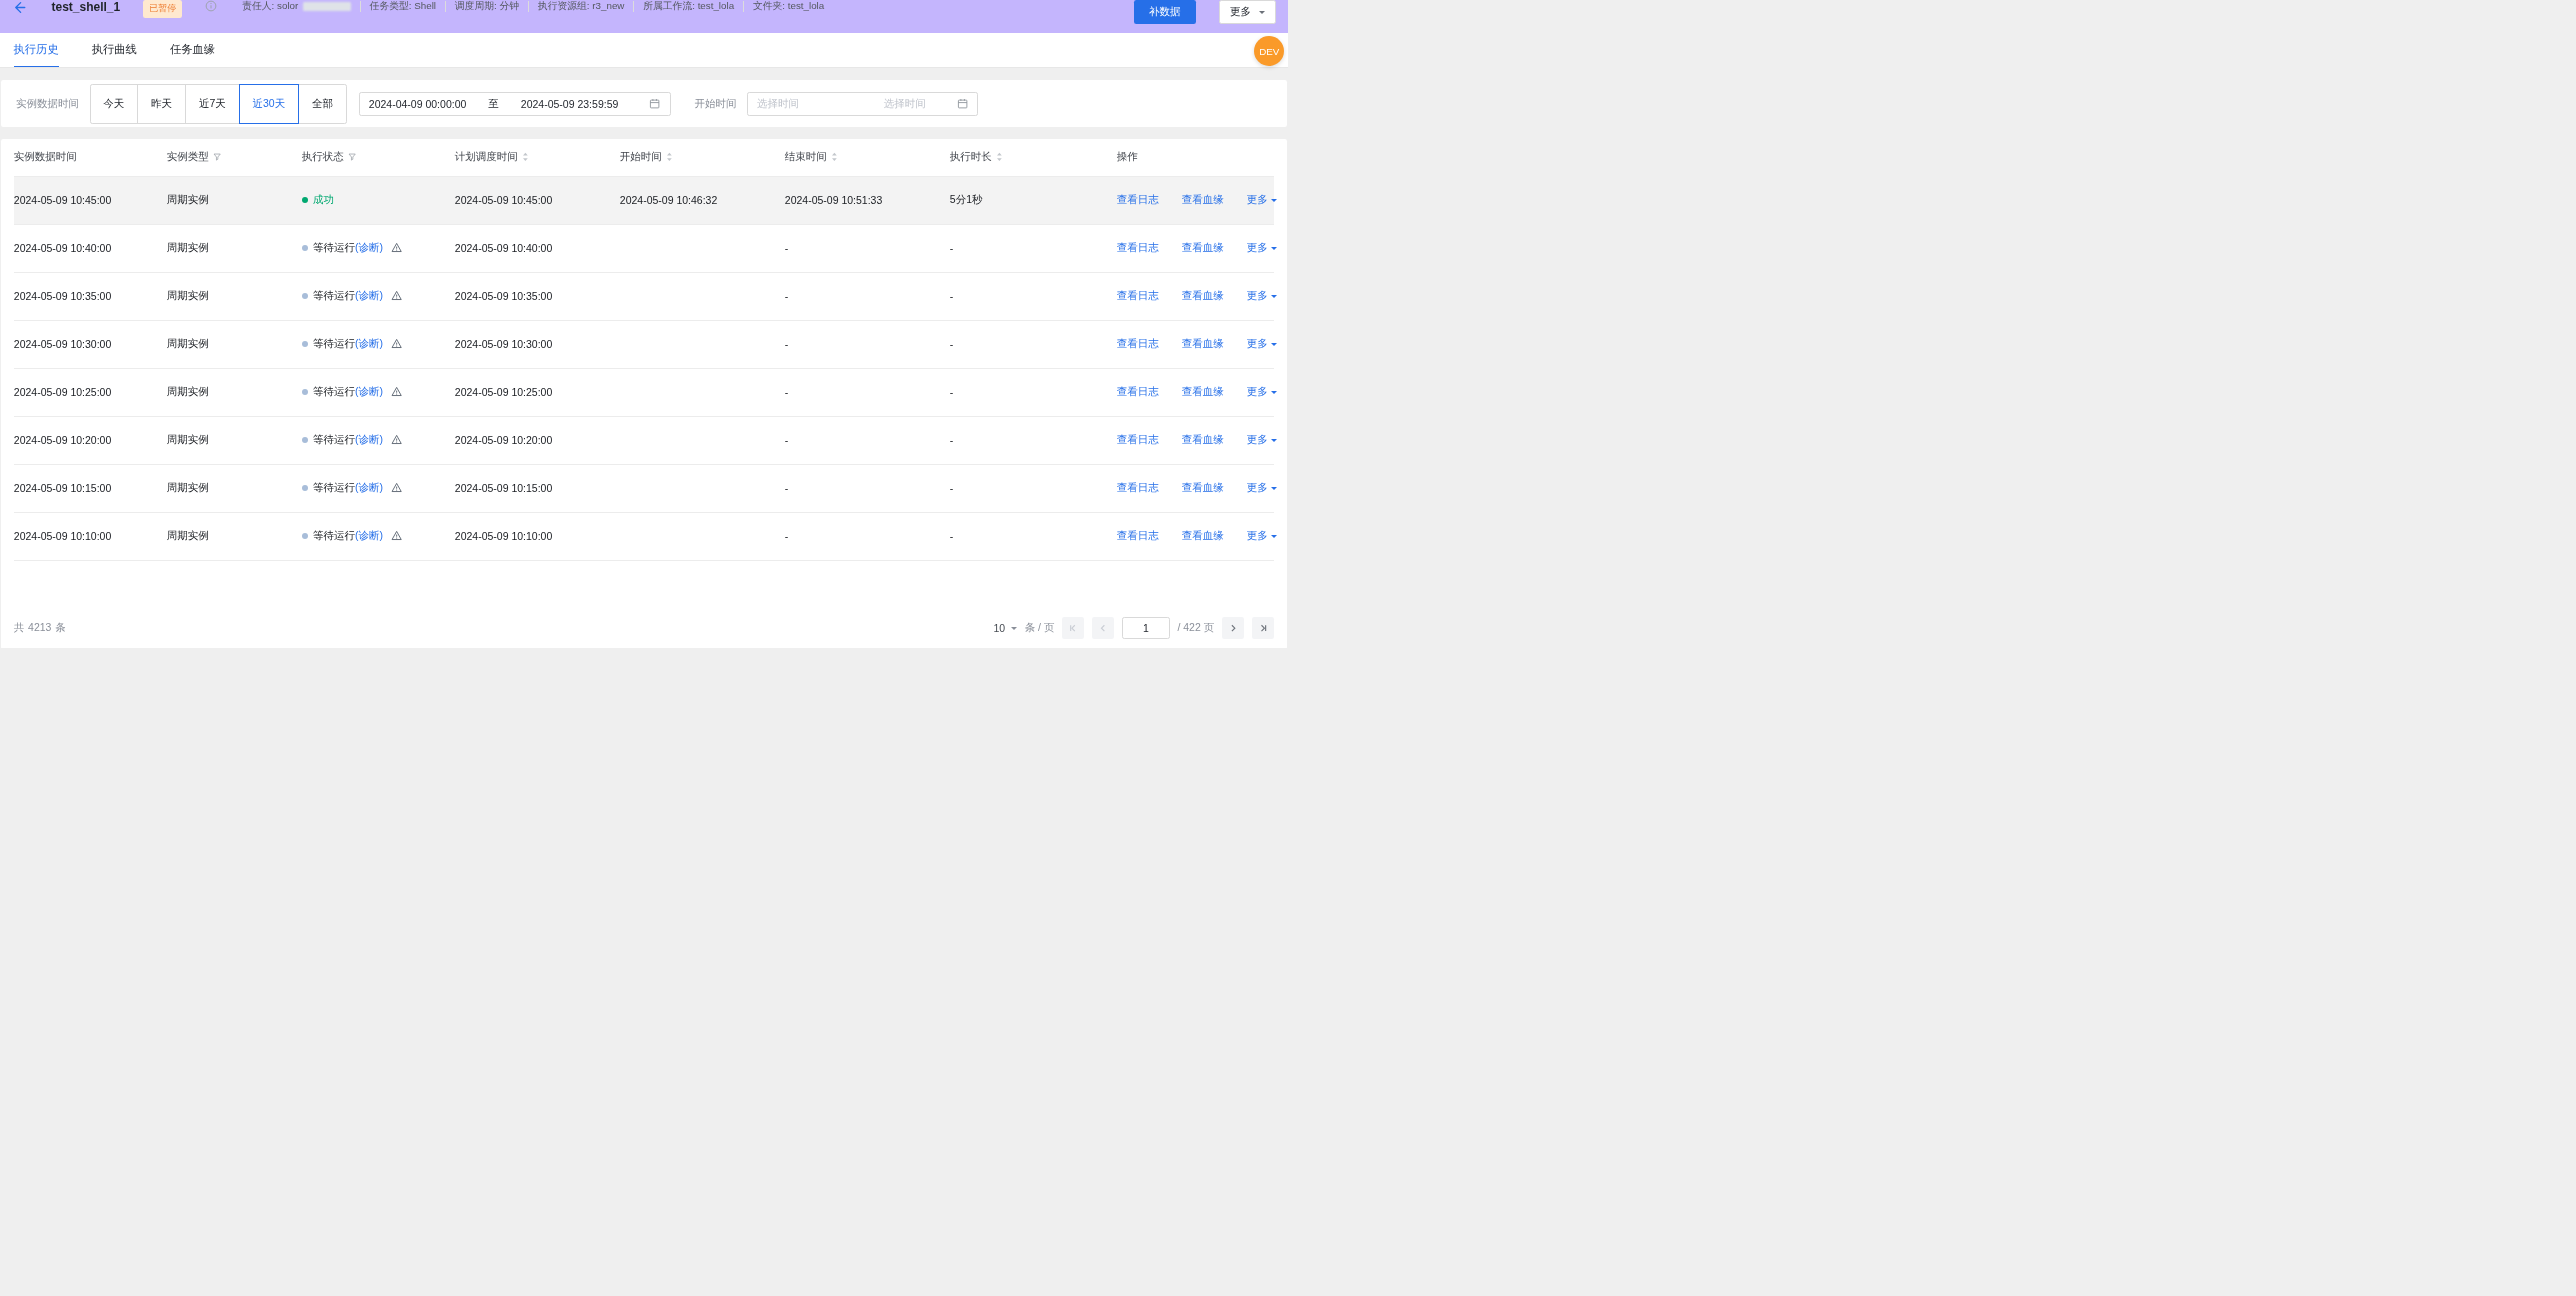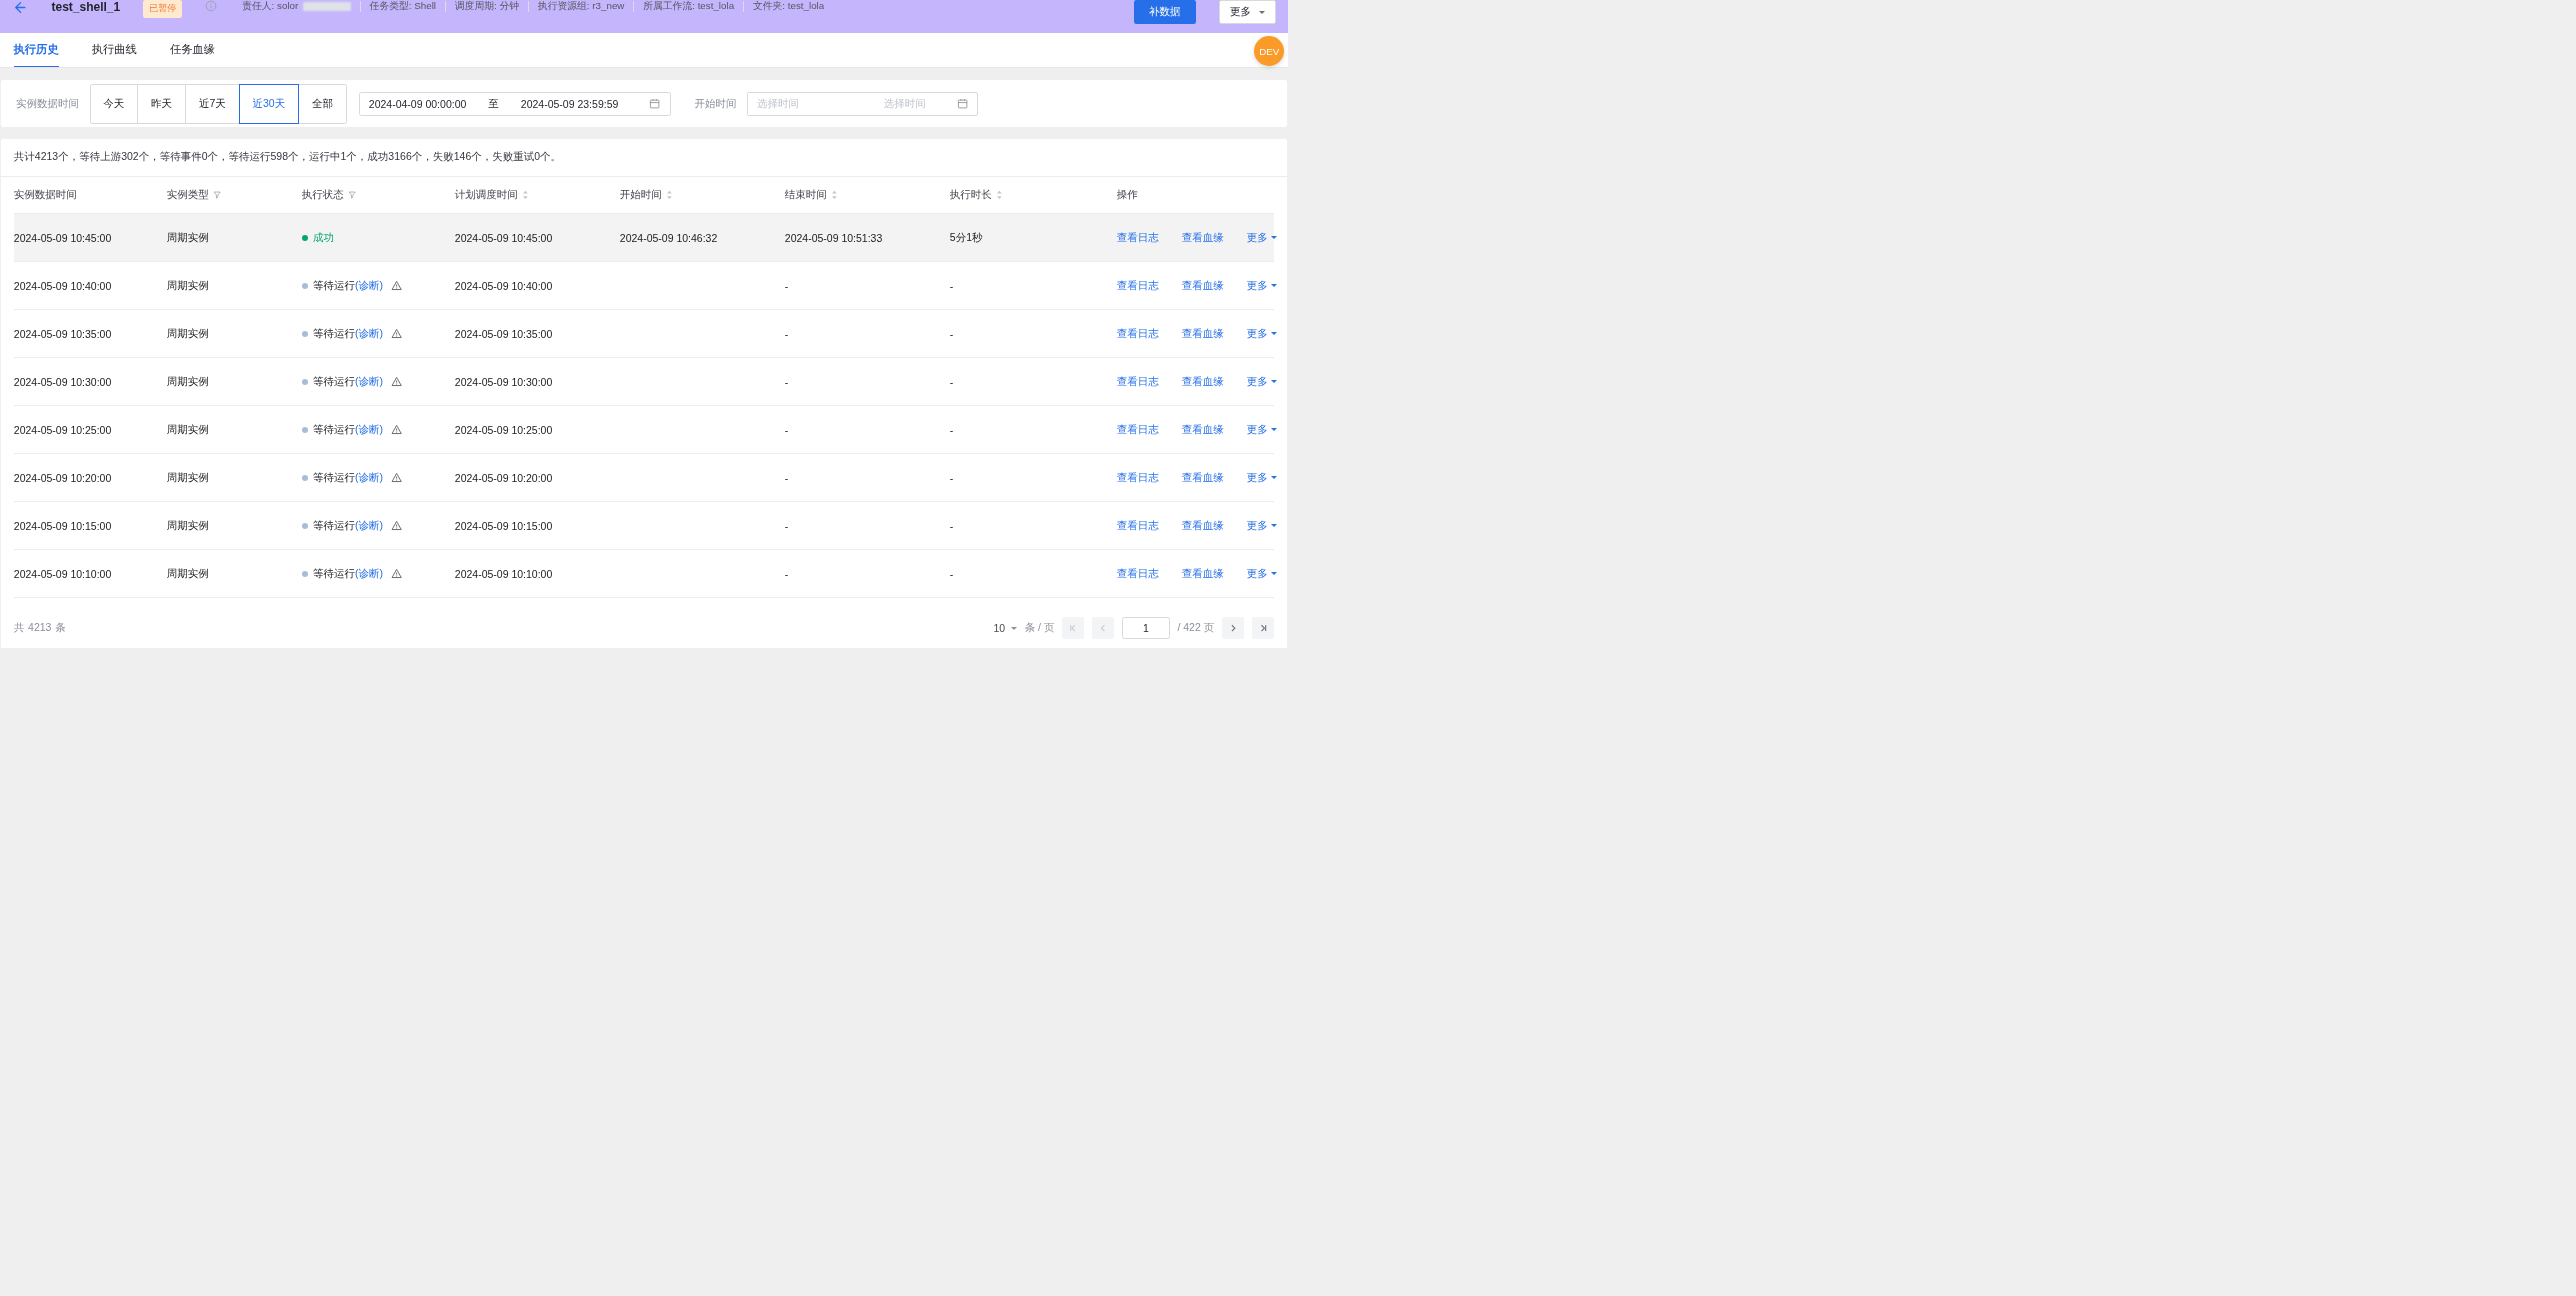--- a/index.html
+++ b/index.html
@@ -18,21 +18,21 @@
   .redacted{display:inline-block;width:48px;height:9.8px;background:#dfe3e8;border-radius:1.5px;filter:blur(1.1px)}
   .spacer{flex:1}
   .btn-primary{background:var(--accent,#266fe8);color:#fff;border:none;height:24px;padding:0 15px;border-radius:2.3px;font-size:10.5px;cursor:pointer;white-space:nowrap}
   .btn-default{background:#fff;border:0.8px solid #d9d9d9;height:24px;padding:0 10.5px;border-radius:2.3px;font-size:10.5px;color:#24282f;display:inline-flex;align-items:center;gap:4.5px;cursor:pointer;white-space:nowrap}
   .caret{display:inline-block;width:0;height:0;border-left:3px solid transparent;border-right:3px solid transparent;border-top:3.8px solid currentColor;margin-left:3px;vertical-align:middle}
   .btn-default .caret{border-top-color:#6b7078}
 
   
   .tabs{height:35px;background:#fff;display:flex;align-items:stretch;padding:0 13.5px;border-bottom:0.8px solid #e7e7e7;position:relative}
   .tab{display:flex;align-items:center;margin-right:33px;font-size:11.3px;cursor:pointer;border-bottom:1.5px solid transparent;color:#24282f}
-  .tab.active{color:var(--accent,#266fe8);font-weight:bold;border-bottom-color:var(--accent,#266fe8)}
+  .tab.active{color:var(--accent,#266fe8);font-weight:normal;border-bottom-color:var(--accent,#266fe8)}
   .env-badge{position:absolute;right:3.8px;top:3px;width:30px;height:30px;border-radius:50%;background:var(--env-bg,#fa9a29);color:#fff;font-weight:normal;font-size:9.8px;display:flex;align-items:center;justify-content:center;box-shadow:0 1.5px 4.5px rgba(0,0,0,.15);z-index:5}
 
   
   .content{height:581px;padding:12px 1px 0;display:flex;flex-direction:column}
   .card{background:#fff;border-radius:2.3px}
 
   
   .filter-card{height:47px;display:flex;align-items:center;padding:0 15px;margin-bottom:12px;flex:none}
   .flabel{color:#8a8f99;margin-right:10.5px;white-space:nowrap}
   .btn-group{display:flex}
@@ -165,21 +165,20 @@
             <rect x="2" y="3" width="12" height="11" rx="1"></rect>
             <line x1="2" y1="6.5" x2="14" y2="6.5"></line>
             <line x1="5.5" y1="1.5" x2="5.5" y2="4"></line>
             <line x1="10.5" y1="1.5" x2="10.5" y2="4"></line>
           </svg>
       </span>
     </div>
   </div>
 
   <div class="card table-card">
-    <div class="summary">共计4213个，等待上游302个，等待事件0个，等待运行598个，运行中1个，成功3166个，失败146个，失败重试0个。</div>
     <table>
       <colgroup>
         <col style="width:153px">
           <col style="width:135px">
           <col style="width:153px">
           <col style="width:165px">
         <col style="width:165px">
           <col style="width:165px">
           <col style="width:167px">
           <col>

